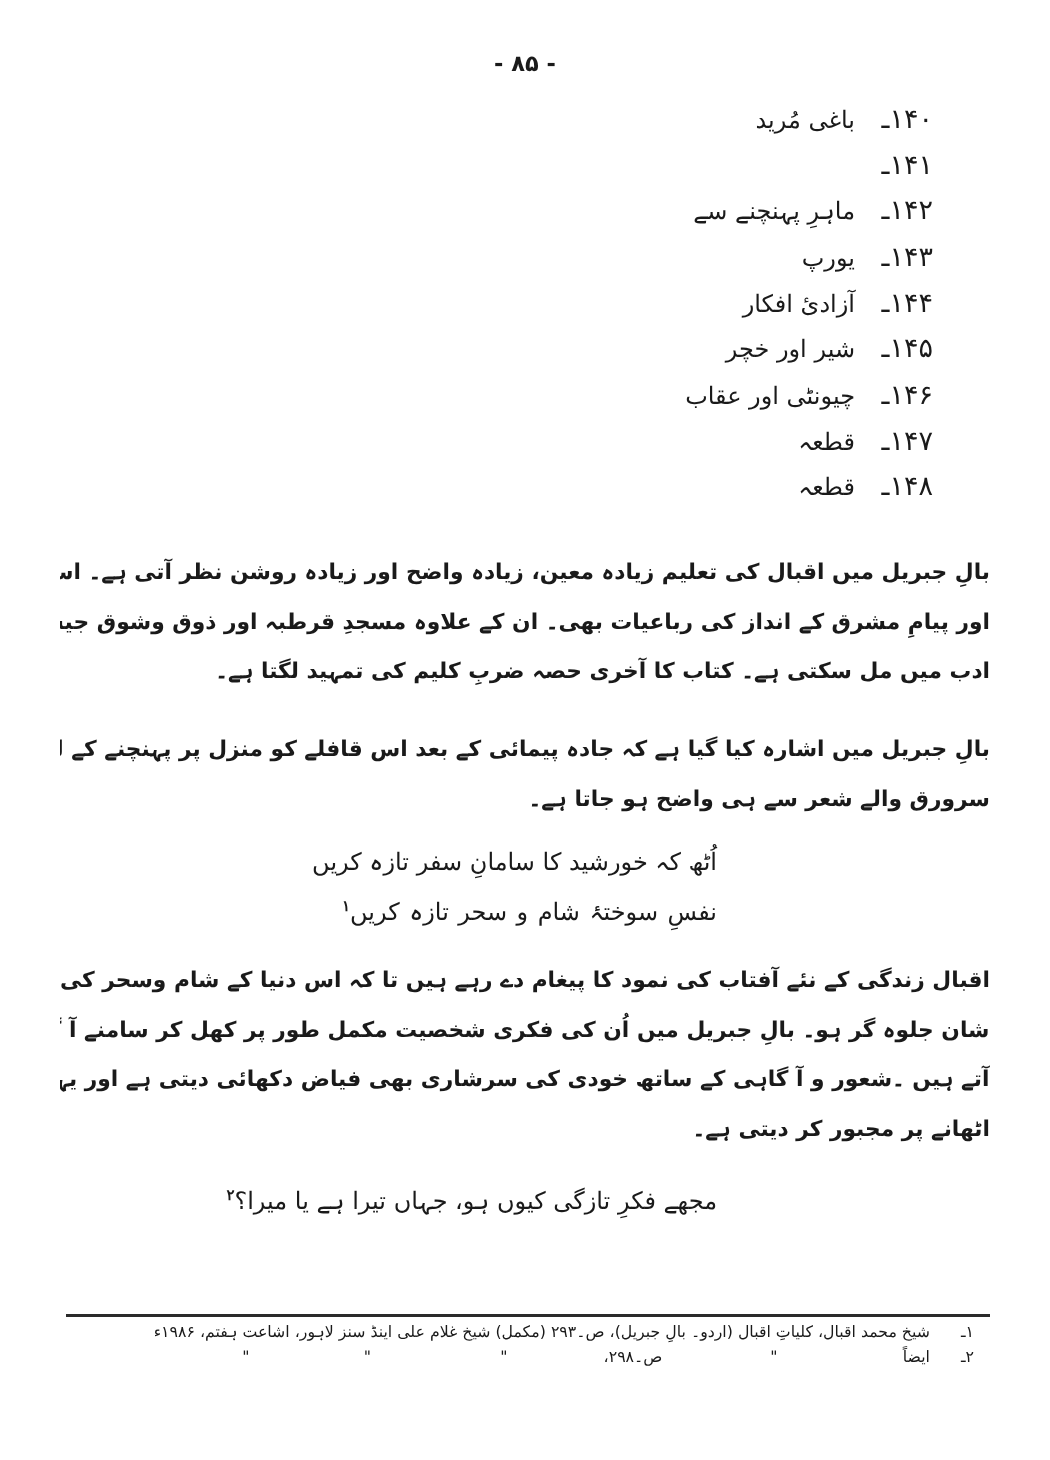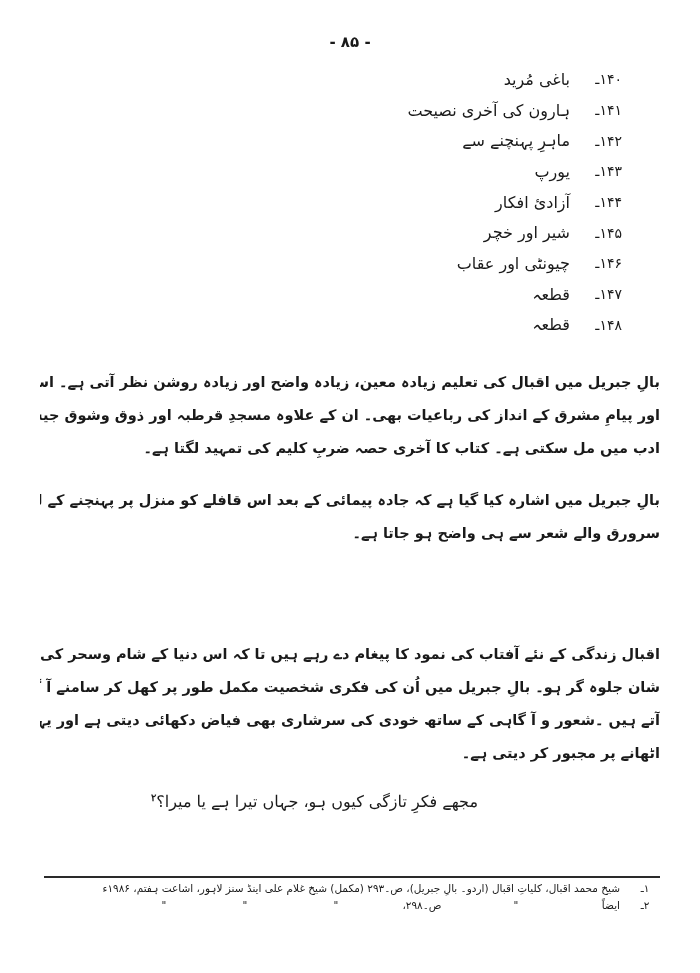--- a/index.html
+++ b/index.html
@@ -41,21 +41,21 @@
     }
     .toc-row {
       height: 30.7px;
       display: flex;
       align-items: center;
       direction: rtl;
       font-size: 16px;
     }
     .toc-num {
       width: 52px;
-      font-size: 14px;
+      font-size: 18px;
       text-align: right;
       flex: none;
     }
     .toc-title {
       font-weight: normal;
       font-size: 16px;
       white-space: nowrap;
     }
     .para {
       position: absolute;
@@ -146,21 +146,20 @@
 
   <div class="page-number">- ۸۵ -</div>
 
   <div class="toc">
     <div class="toc-row">
       <span class="toc-num">۱۴۰ـ</span>
       <span class="toc-title">باغی مُرید</span>
     </div>
     <div class="toc-row">
       <span class="toc-num">۱۴۱ـ</span>
-      <span class="toc-title">ہارون کی آخری نصیحت</span>
     </div>
     <div class="toc-row">
       <span class="toc-num">۱۴۲ـ</span>
       <span class="toc-title">ماہرِ پہنچنے سے</span>
     </div>
     <div class="toc-row">
       <span class="toc-num">۱۴۳ـ</span>
       <span class="toc-title">یورپ</span>
     </div>
     <div class="toc-row">
@@ -189,20 +188,24 @@
     <span class="line">بالِ جبریل میں اقبال کی تعلیم زیادہ معین، زیادہ واضح اور زیادہ روشن نظر آتی ہے۔ اس میں زبورِ عجم کے انداز کی غزلیں بھی ہیں</span>
     <span class="line">اور پیامِ مشرق کے انداز کی رباعیات بھی۔ ان کے علاوہ مسجدِ قرطبہ اور ذوق وشوق جیسی نظمیں ہیں، جن کی مثال شاید ہی کسی زبان کے شعرو</span>
     <span class="line last">ادب میں مل سکتی ہے۔ کتاب کا آخری حصہ ضربِ کلیم کی تمہید لگتا ہے۔</span>
   </div>
 
   <div class="para" id="para2">
     <span class="line">بالِ جبریل میں اشارہ کیا گیا ہے کہ جادہ پیمائی کے بعد اس قافلے کو منزل پر پہنچنے کے لیے کیا کچھ کرنا چاہیے۔ لیکن اس کا خلاصہ</span>
     <span class="line last">سرورق والے شعر سے ہی واضح ہو جاتا ہے۔</span>
   </div>
 
+  <div class="verse" id="verse1">
+    <span class="vline">اُٹھ کہ خورشید کا سامانِ سفر تازہ کریں</span>
+    <span class="vline"><span>نفسِ سوختۂ شام و سحر تازہ کریں</span><sup>۱</sup></span>
+  </div>
 
   <div class="para" id="para3">
     <span class="line">اقبال زندگی کے نئے آفتاب کی نمود کا پیغام دے رہے ہیں تا کہ اس دنیا کے شام وسحر کی بے کیفی  ختم ہو اور ان میں تازگی کی نئی</span>
     <span class="line">شان جلوہ گر ہو۔ بالِ جبریل میں اُن کی فکری شخصیت مکمل طور پر کھل کر سامنے آ گئی ہے۔ یہاں وہ زیادہ پُر اعتماد، خود آ گاہ اور بلند آہنگ نظر</span>
     <span class="line">آتے ہیں ۔شعور و آ گاہی کے ساتھ خودی کی سرشاری بھی فیاض دکھائی دیتی ہے اور یہی سرشاری و سرمستی ان کو حساس قسم کے سوالات</span>
     <span class="line last">اٹھانے پر مجبور کر دیتی ہے۔</span>
   </div>
 
   <div class="verse" id="verse2">
     <span class="vline"><span>مجھے فکرِ تازگی کیوں ہو، جہاں تیرا ہے یا میرا؟</span><sup>۲</sup></span>

